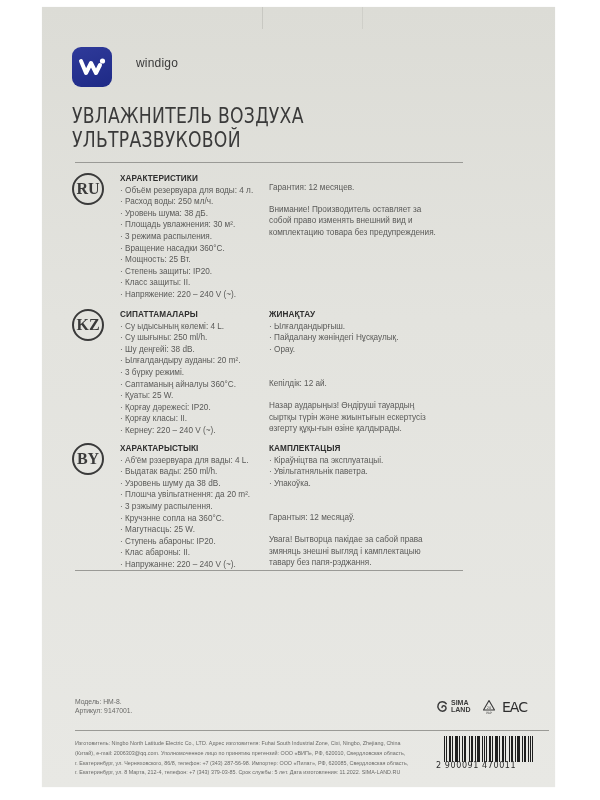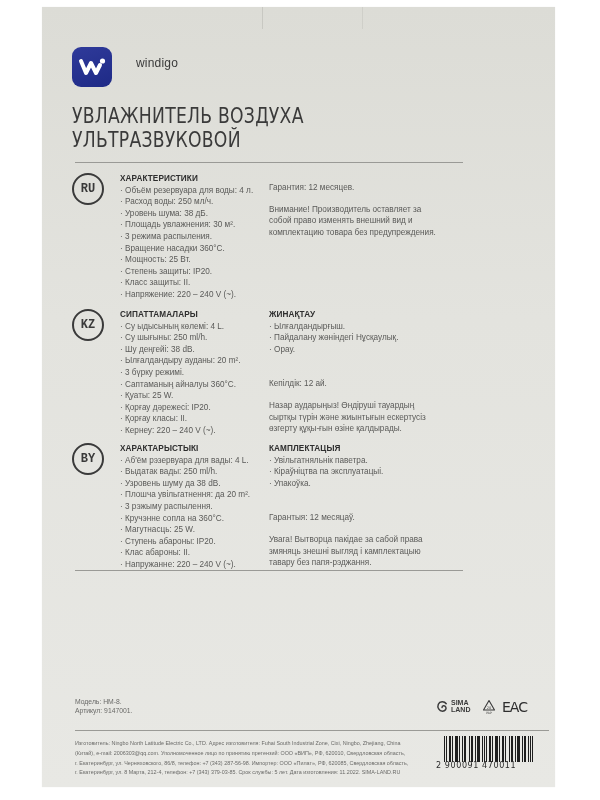--- a/index.html
+++ b/index.html
@@ -27,21 +27,21 @@
     font-family:"DejaVu Sans", sans-serif; font-size:21px; line-height:24px; color:#3a3a3a;
     transform:scaleX(0.82); transform-origin:left top; letter-spacing:0.3px; text-transform:uppercase;
   }
   .title div { white-space:nowrap; }
 
   .divider { position:absolute; left:75px; width:388px; height:1px; background:#9a9a96; }
 
   .badge {
     position:absolute; left:72px; width:28px; height:28px; border:2px solid #3a3a3a; border-radius:50%;
     display:flex; align-items:center; justify-content:center;
-    font-family:Liberation Mono, monospace; font-weight:bold; font-size:12px; color:#3a3a3a;
+    font-family:Liberation Serif, serif; font-weight:bold; font-size:16px; color:#3a3a3a;
   }
   .col { position:absolute; font-size:8.2px; line-height:11.6px; color:#5a5a58; }
   .col .head { font-weight:bold; color:#2e2e2e; font-size:8.2px; margin-bottom:0px; letter-spacing:0.1px; }
   .col ul { list-style:none; margin:0; padding:0; }
   .col li { white-space:nowrap; }
   .col li::before { content:"· "; }
   .col .para { margin-top:0; }
   .spec { left:120px; width:140px; }
   .pack { left:269px; width:200px; }
 
@@ -142,22 +142,22 @@
     <li>Кручэнне сопла на 360°С.</li>
     <li>Магутнасць: 25 W.</li>
     <li>Ступень абароны: IP20.</li>
     <li>Клас абароны: II.</li>
     <li>Напружанне: 220 – 240 V (~).</li>
   </ul>
 </div>
 <div class="col pack" style="top:443px;">
   <div class="head">КАМПЛЕКТАЦЫЯ</div>
   <ul>
+    <li>Кіраўніцтва па эксплуатацыі.</li>
     <li>Увільгатняльнік паветра.</li>
-    <li>Кіраўніцтва па эксплуатацыі.</li>
     <li>Упакоўка.</li>
   </ul>
   <div class="para" style="margin-top:23px;">Гарантыя: 12 месяцаў.</div>
   <div class="para" style="margin-top:10px; width:170px;">Увага! Вытворца пакідае за сабой права змяняць знешні выгляд і камплектацыю тавару без папя-рэджання.</div>
 </div>
 
 <div class="divider" style="top:570px;"></div>
 
 <div class="meta">
   <div>Модель: НМ-8.</div>

